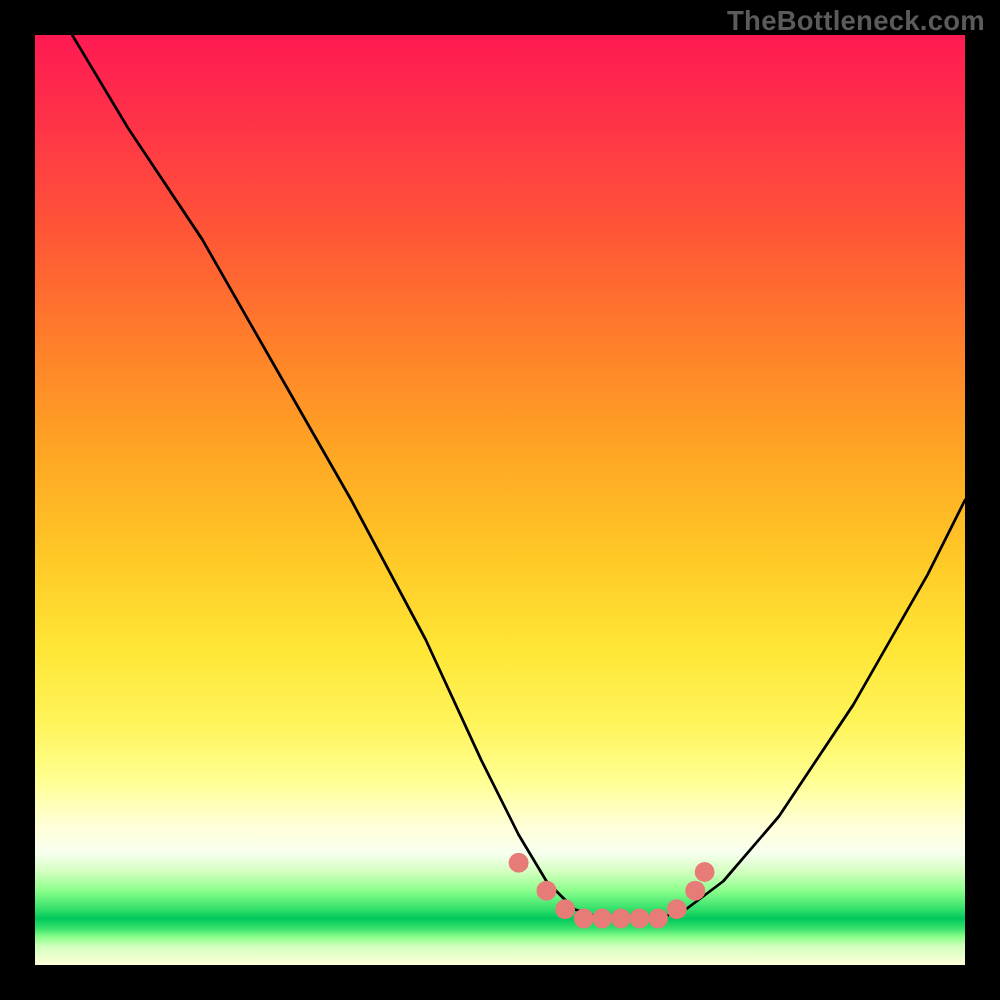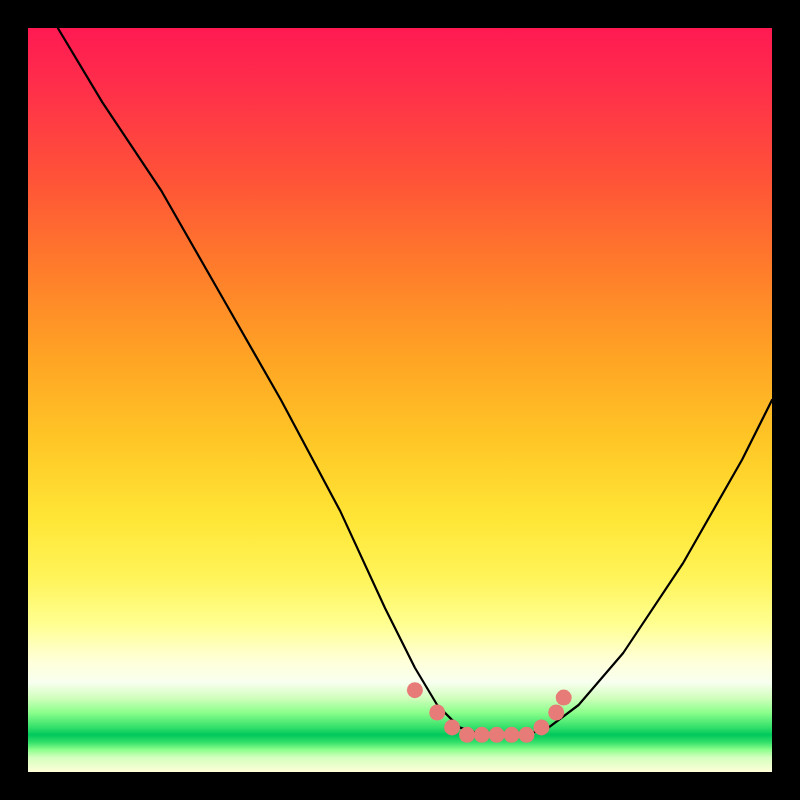--- a/index.html
+++ b/index.html
@@ -62,20 +62,21 @@
     left: 0;
     top: 0;
     width: 744px;
     height: 744px;
   }
 </style>
 </head>
 <body>
 
 <div class="frame">
+  <div class="watermark">TheBottleneck.com</div>
 
   <div class="plot-area">
     <svg class="curve" viewBox="0 0 744 744" preserveAspectRatio="none">
       <path id="curve-path" fill="none" stroke="#000000" stroke-width="2.2" stroke-linecap="round" stroke-linejoin="round" d="M29.8 0.0 L74.4 74.4 L133.9 163.7 L193.4 267.8 L253.0 372.0 L312.5 483.6 L357.1 580.3 L386.9 639.8 L409.2 677.0 L431.5 699.4 L453.8 706.8 L476.2 706.8 L498.5 706.8 L520.8 699.4 L550.6 677.0 L595.2 625.0 L654.7 535.7 L714.2 431.5 L744.0 372.0"></path>
       <g id="marker-group">
           <circle cx="386.9" cy="662.2" r="8" fill="#e77b78"></circle>
           <circle cx="409.2" cy="684.5" r="8" fill="#e77b78"></circle>
           <circle cx="424.1" cy="699.4" r="8" fill="#e77b78"></circle>
           <circle cx="439.0" cy="706.8" r="8" fill="#e77b78"></circle>
           <circle cx="453.8" cy="706.8" r="8" fill="#e77b78"></circle>

